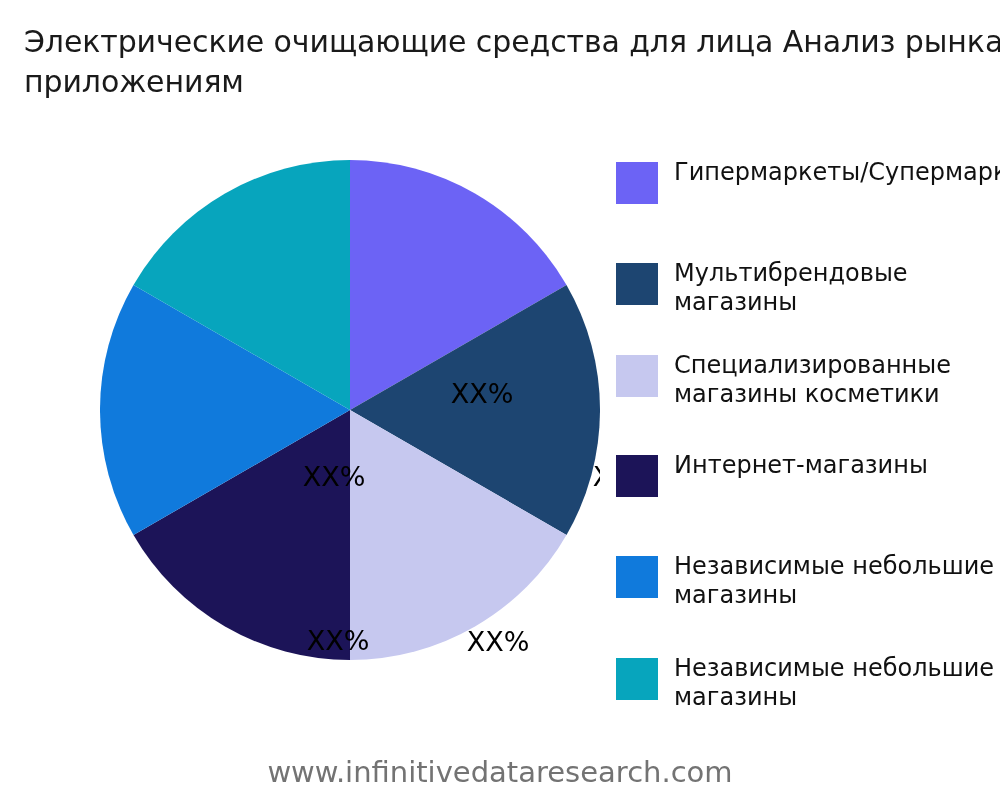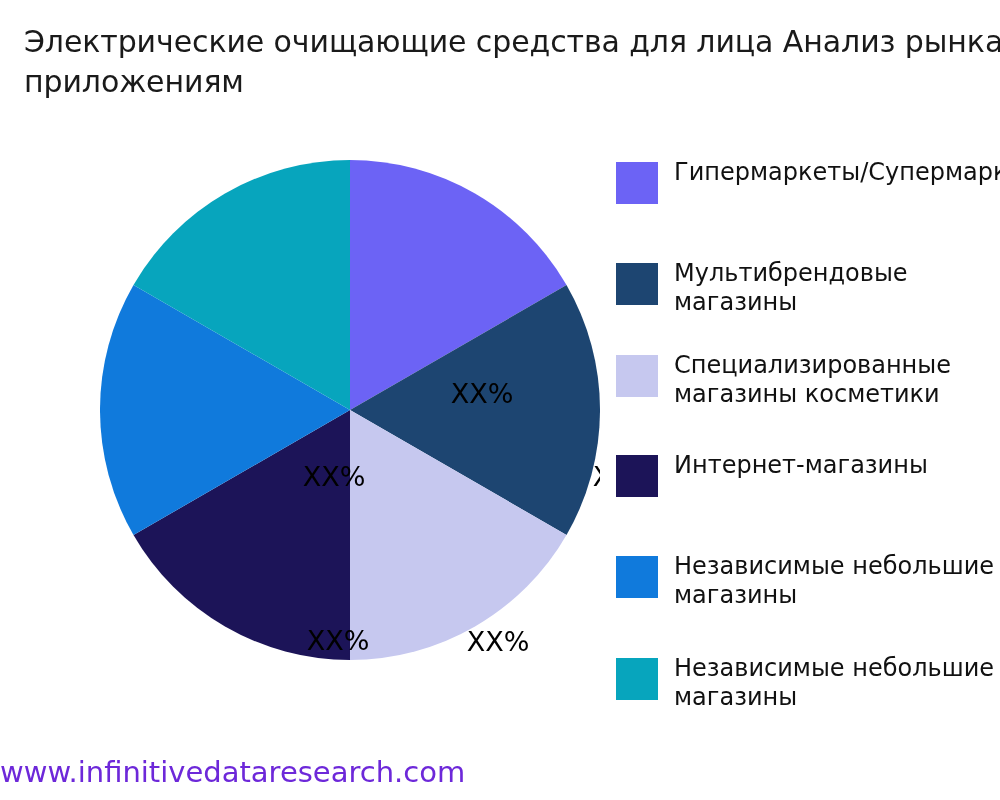--- a/index.html
+++ b/index.html
@@ -85,23 +85,24 @@
     color: #111111;
     white-space: pre-line;
   }
 
   
   .footer-url {
     position: absolute;
     left: 0;
     top: 752px;
     width: 1000px;
+    text-align: center;
     font-size: 29px;
     line-height: 40px;
-    color: #6d28d9;
+    color: #737373;
     letter-spacing: 0px;
   }
 </style>
 </head>
 <body>
 
 <div id="page">
 
   <div class="chart-title">Электрические очищающие средства для лица Анализ рынка по приложениям</div>
 

